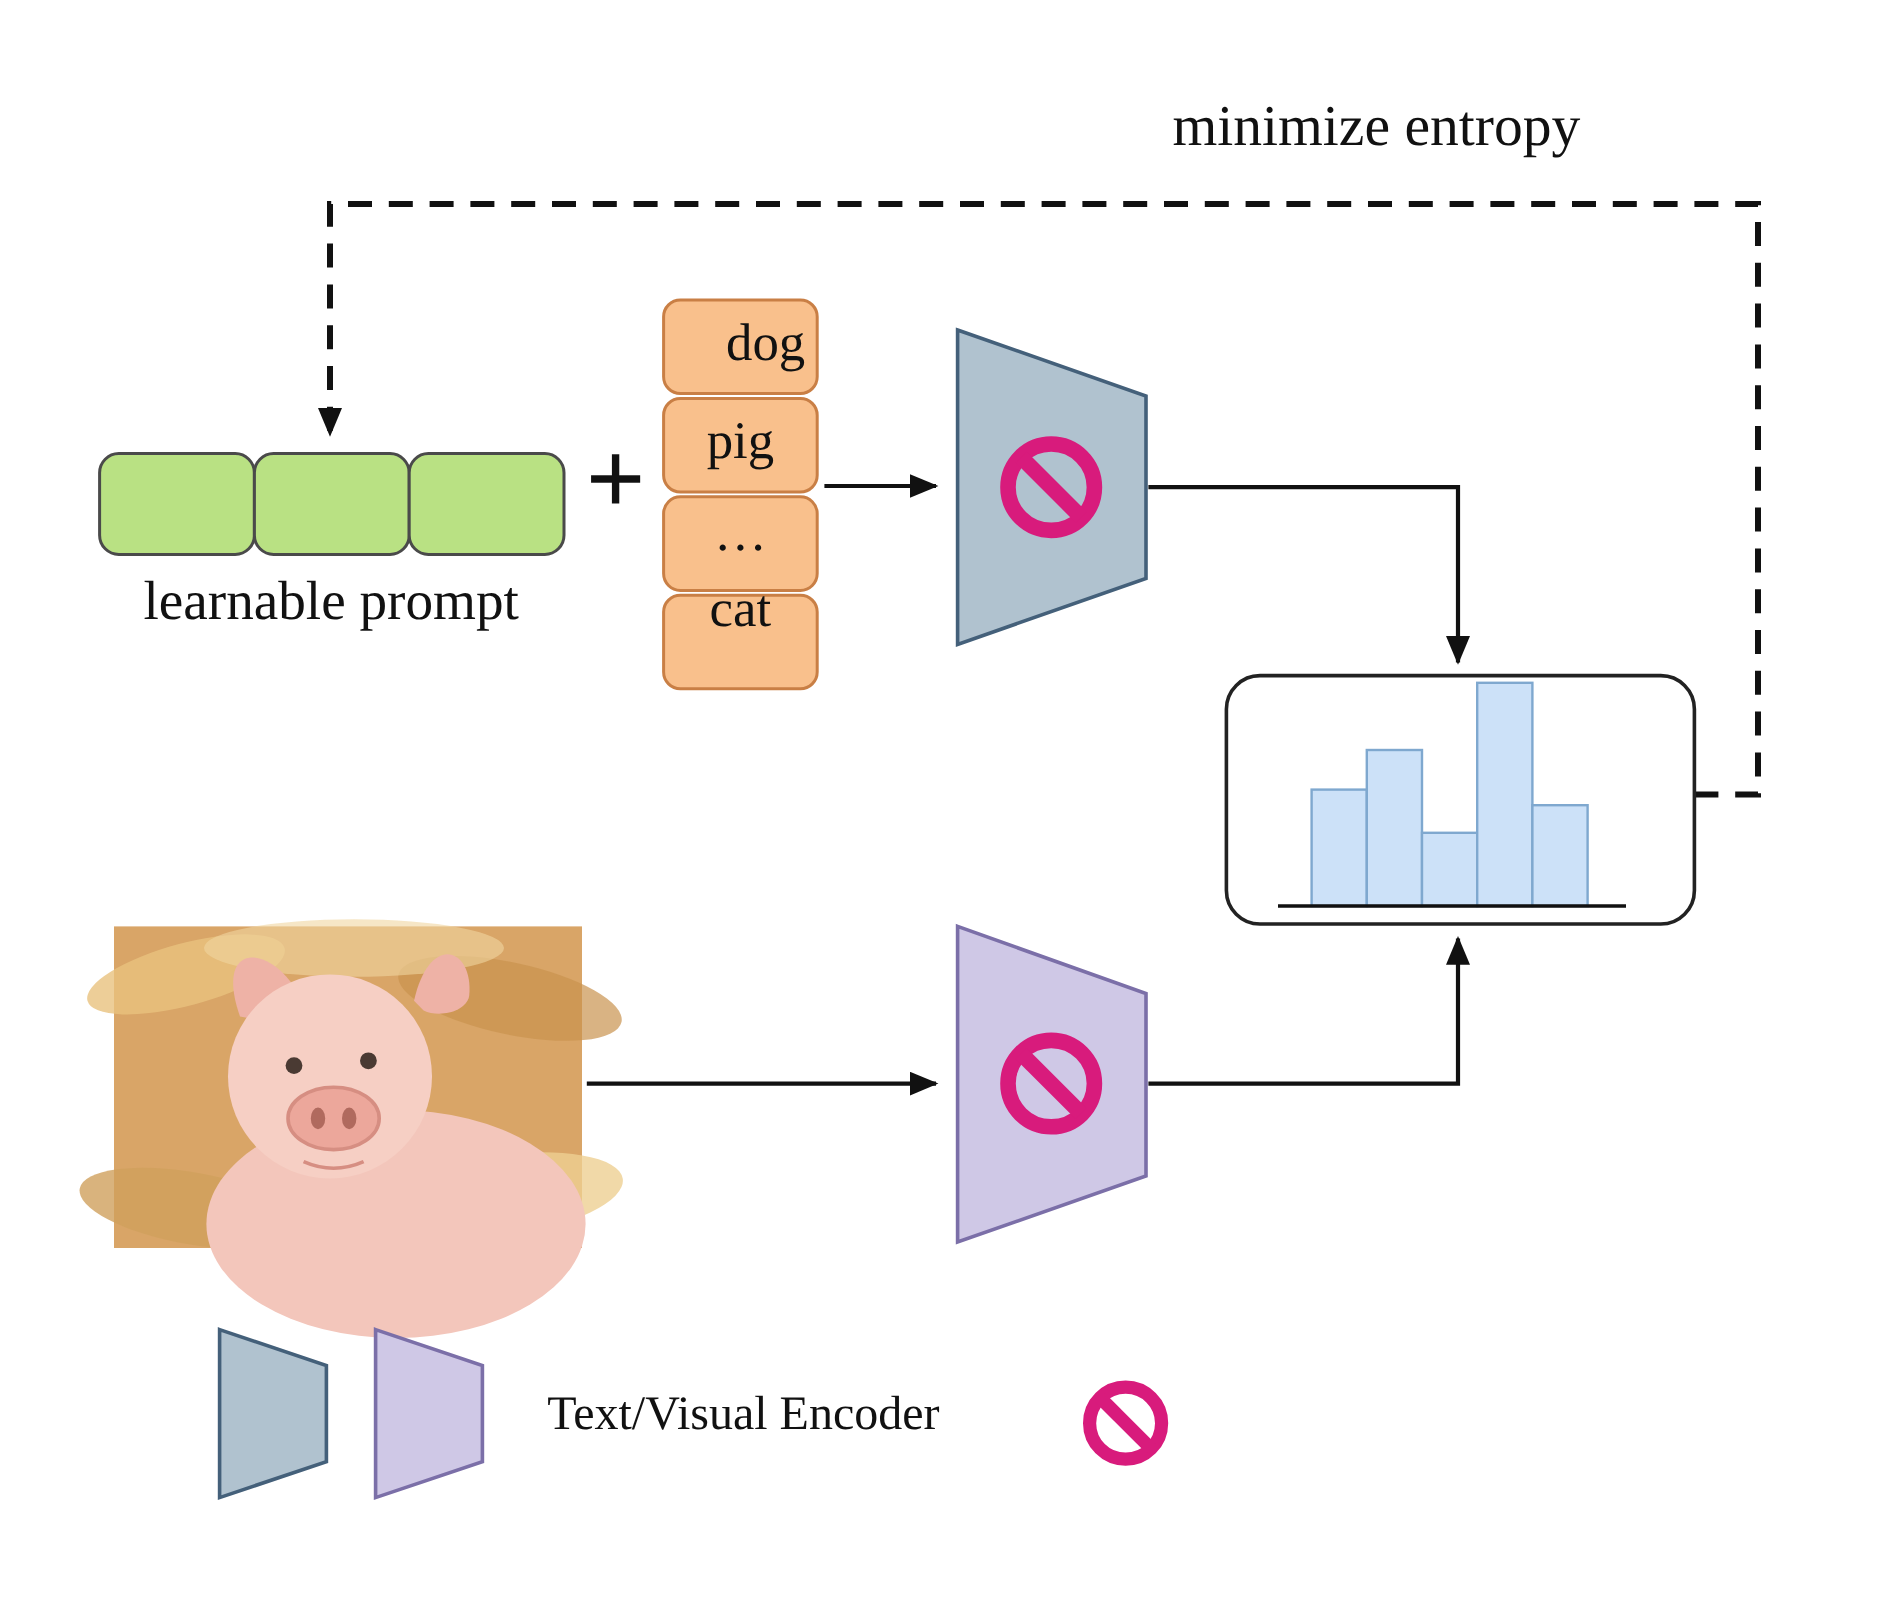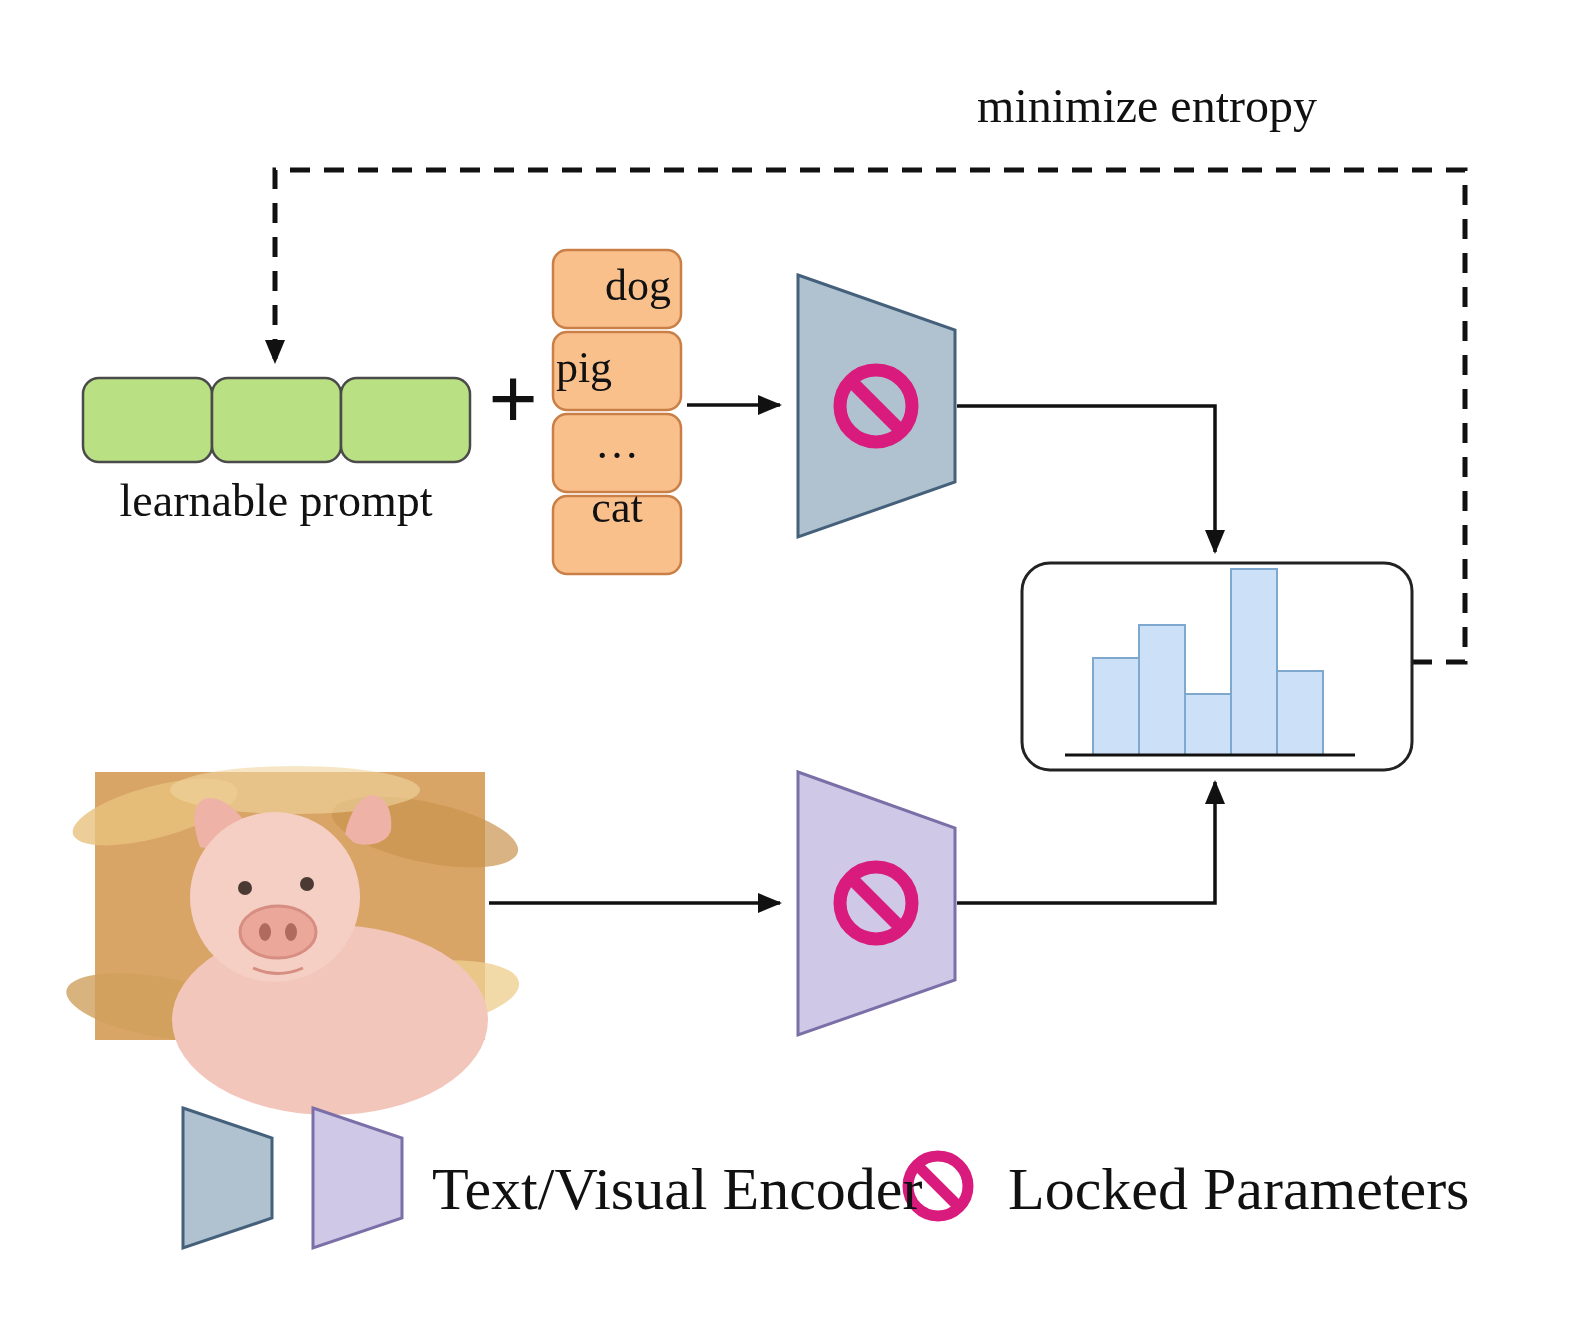--- a/index.html
+++ b/index.html
@@ -11,21 +11,21 @@
     color:#111;
     overflow:hidden;
   }
   #diagram-svg{position:absolute;left:0;top:0;}
   .lbl{position:absolute;white-space:nowrap;line-height:1.1;}
   .centered{transform:translateX(-50%);}
   .big{font-size:48px;}
   .mid{font-size:46px;}
   .token{font-size:44px;}
   .plus{font-size:88px;font-weight:bold;}
-  .legend-txt{font-size:60px;}
+  .legend-txt{font-size:40px;margin-left:24px;}
 </style>
 </head>
 <body>
 
 <div id="canvas">
 
   <svg id="diagram-svg" width="1578" height="1336" viewBox="0 0 1578 1336">
     <defs>
       <marker id="arr" markerUnits="userSpaceOnUse" markerWidth="26" markerHeight="22" refX="22" refY="10" orient="auto">
         <path d="M0,0 L24,10 L0,20 Z" fill="#111"></path>
@@ -107,20 +107,19 @@
     </g>
   </svg>
 
   <div class="lbl big centered" style="left:1147px;top:80px;">minimize entropy</div>
 
   <div class="lbl mid centered" style="left:276px;top:476px;">learnable prompt</div>
 
   <div class="lbl plus centered" style="left:513px;top:352px;">+</div>
 
   <div class="lbl token centered" style="left:638px;top:262px;">dog</div>
-  <div class="lbl token centered" style="left:584px;top:344px;">pig</div>
+  <div class="lbl token centered" style="left:617px;top:344px;">pig</div>
   <div class="lbl token centered" style="left:617px;top:420px;">…</div>
   <div class="lbl token centered" style="left:617px;top:484px;">cat</div>
 
   <div class="lbl legend-txt" style="left:432px;top:1156px;">Text/Visual Encoder</div>
-  <div class="lbl legend-txt" style="left:1008px;top:1156px;">Locked Parameters</div>
 
 </div>
 
 </body></html>

